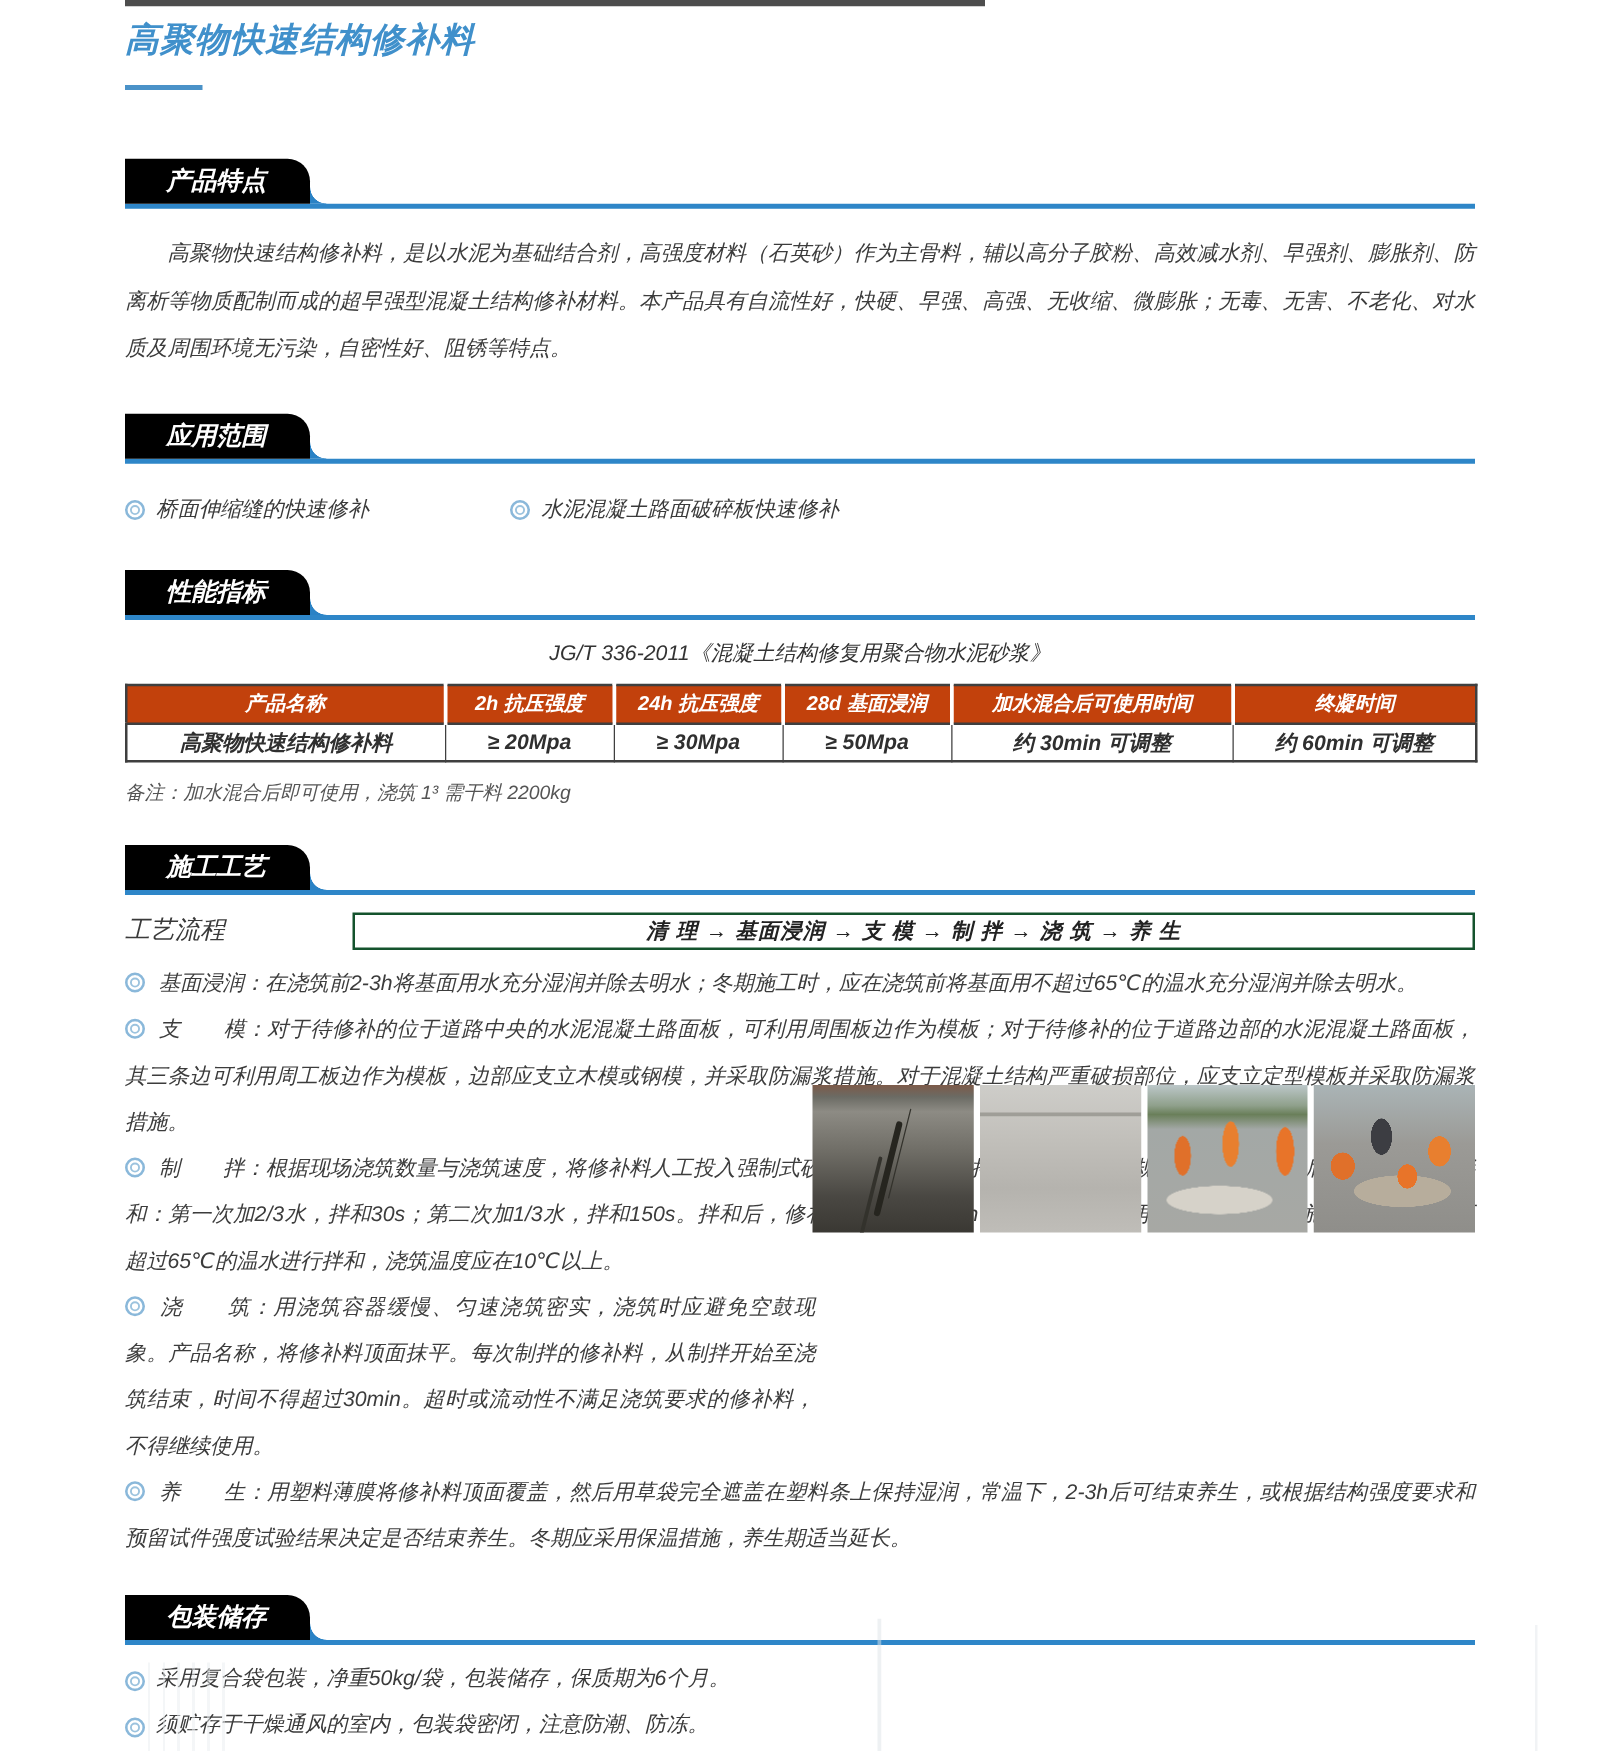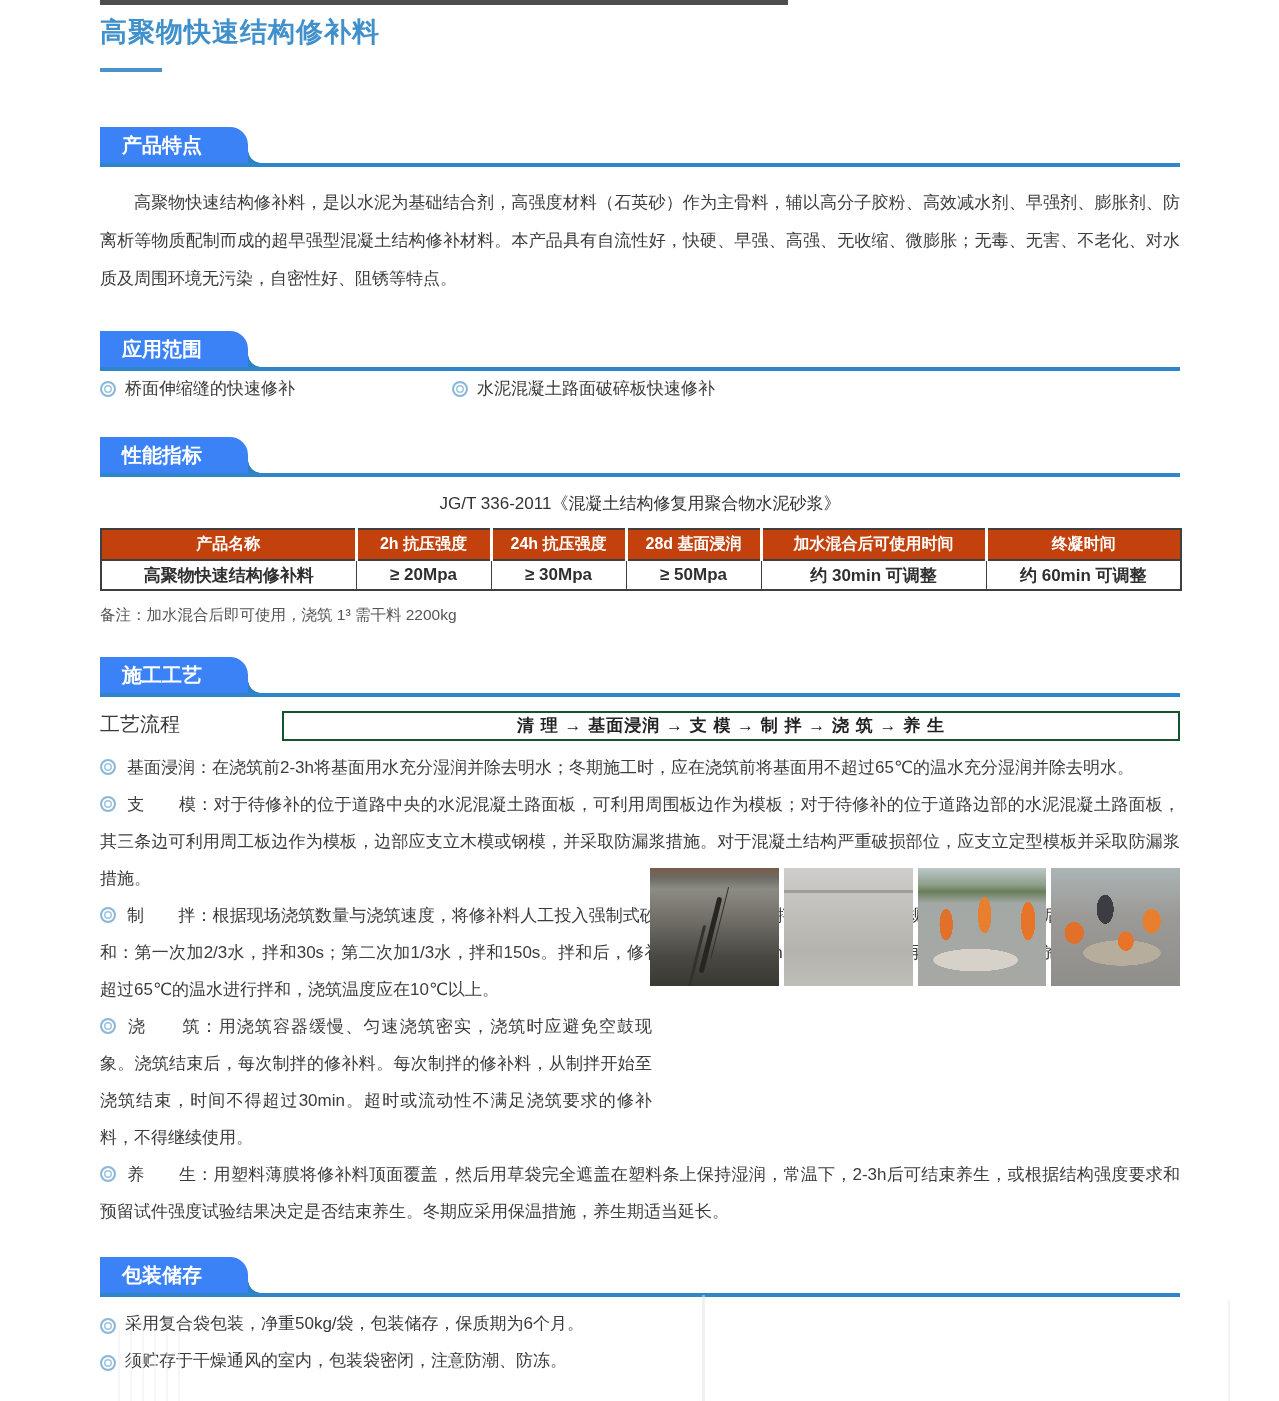--- a/index.html
+++ b/index.html
@@ -1,46 +1,46 @@
 <!DOCTYPE html>
 <html><head>
 <meta charset="utf-8">
 <style>
   * { margin:0; padding:0; box-sizing:border-box; }
   html,body { background:#ffffff; }
   body { font-family:"Liberation Sans","DejaVu Sans",sans-serif; color:#3a3a3a; }
-  #page { position:relative; width:1279px; height:1401px; background:#fff; overflow:hidden; }
+  #page { position:relative; width:1279px; height:1401px; background:#fff; overflow:hidden;font-style:italic; }
   .content { padding:0 99px 0 100px; }
 
   
   .top-artifact { position:absolute; top:0; left:100px; width:688px; height:5px; background:#4d4d4d; }
 
   
   .doc-title { margin-top:14px; font-size:27px; font-weight:bold; color:#4090cb; letter-spacing:1px; }
   .title-underline { width:62px; height:4px; background:#4a92c8; margin-top:18px; }
 
   
   .sec-head { border-bottom:4px solid #2e86c8; line-height:0; }
-  .badge { display:inline-block; position:relative; width:148px; background:#3b82f6; color:#fff;
-           font-size:20px; font-weight:bold; line-height:36px; padding-left:22px;
+  .badge { display:inline-block; position:relative; width:148px; background:#000000; color:#fff;
+           font-size:20px; font-weight:bold; line-height:36px; padding-left:33px;
            border-top-right-radius:18px; }
   .badge::after { content:""; position:absolute; right:-13px; bottom:0; width:13px; height:13px;
            background:radial-gradient(circle at 100% 0, rgba(0,0,0,0) 12.5px, #2a82c5 13px); }
 
   
   .features-body { margin-top:17px; font-size:17px; line-height:38px; text-align:justify;
            text-indent:2em; color:#3c3c3c; }
 
   
   .ring { display:inline-block; width:16px; height:16px; border-radius:50%;
           border:2px solid #8ab8da; box-shadow:inset 0 0 0 2px #fff, inset 0 0 0 3.5px #9cc3de;
           vertical-align:-2px; margin-right:9px; flex:none; }
 
   
-  .apps-row { display:flex; margin-top:6px; font-size:17px; color:#3a3a3a;gap:44px; }
+  .apps-row { display:flex; margin-top:25px; font-size:17px; color:#3a3a3a; }
   .apps-row .app-item { display:flex; align-items:center; }
   .apps-row .app-item:first-child { width:308px; }
 
   
   .standard-caption { margin-top:15px; text-align:center; font-size:17px; color:#333; }
   table.perf { width:100%; margin-top:13px; border-collapse:collapse; border:2px solid #3f3f3f; table-layout:fixed; }
   table.perf th { background:#c2410c; color:#fff; font-size:16px; font-weight:bold;
           height:31px; border-left:3px solid #fff; }
   table.perf th:first-child { border-left:none; }
   table.perf td { background:#fff; color:#2f2f2f; font-size:17px; font-weight:600; text-align:center;
@@ -179,21 +179,21 @@
         <span class="badge">施工工艺</span>
       </div>
       <div class="flow-row">
         <span class="flow-label">工艺流程</span>
         <div class="flow-box">清 理 → 基面浸润 → 支 模 → 制 拌 → 浇 筑 → 养 生</div>
       </div>
       <div class="steps">
         <p class="step"><span class="ring"></span><span>基面浸润：</span><span>在浇筑前2-3h将基面用水充分湿润并除去明水；冬期施工时，应在浇筑前将基面用不超过65℃的温水充分湿润并除去明水。</span></p>
         <p class="step"><span class="ring"></span><span>支　　模：</span><span>对于待修补的位于道路中央的水泥混凝土路面板，可利用周围板边作为模板；对于待修补的位于道路边部的水泥混凝土路面板，其三条边可利用周工板边作为模板，边部应支立木模或钢模，并采取防漏浆措施。对于混凝土结构严重破损部位，应支立定型模板并采取防漏浆措施。</span></p>
         <p class="step"><span class="ring"></span><span>制　　拌：</span><span>根据现场浇筑数量与浇筑速度，将修补料人工投入强制式砂浆拌和机中，干拌10s后，按产品规定的加水量称量后，分两次加水拌和：第一次加2/3水，拌和30s；第二次加1/3水，拌和150s。拌和后，修补料应静置2-3min，待气泡消失后再进行浇筑。冬期施工时，应采用不超过65℃的温水进行拌和，浇筑温度应在10℃以上。</span></p>
-        <p class="step step-pour"><span class="ring"></span><span>浇　　筑：</span><span>用浇筑容器缓慢、匀速浇筑密实，浇筑时应避免空鼓现象。浇筑结束后，每次制拌的修补料。每次制拌的修补料，从制拌开始至浇筑结束，时间不得超过30min。超时或流动性不满足浇筑要求的修补料，不得继续使用。</span></p>
+        <p class="step step-pour"><span class="ring"></span><span>浇　　筑：</span><span>用浇筑容器缓慢、匀速浇筑密实，浇筑时应避免空鼓现象。产品名称，将修补料顶面抹平。每次制拌的修补料，从制拌开始至浇筑结束，时间不得超过30min。超时或流动性不满足浇筑要求的修补料，不得继续使用。</span></p>
         <p class="step"><span class="ring"></span><span>养　　生：</span><span>用塑料薄膜将修补料顶面覆盖，然后用草袋完全遮盖在塑料条上保持湿润，常温下，2-3h后可结束养生，或根据结构强度要求和预留试件强度试验结果决定是否结束养生。冬期应采用保温措施，养生期适当延长。</span></p>
       </div>
     </section>
 
     <section class="sec-pack">
       <div class="sec-head">
         <span class="badge">包装储存</span>
       </div>
       <div class="plain-list">
         <div class="li">

